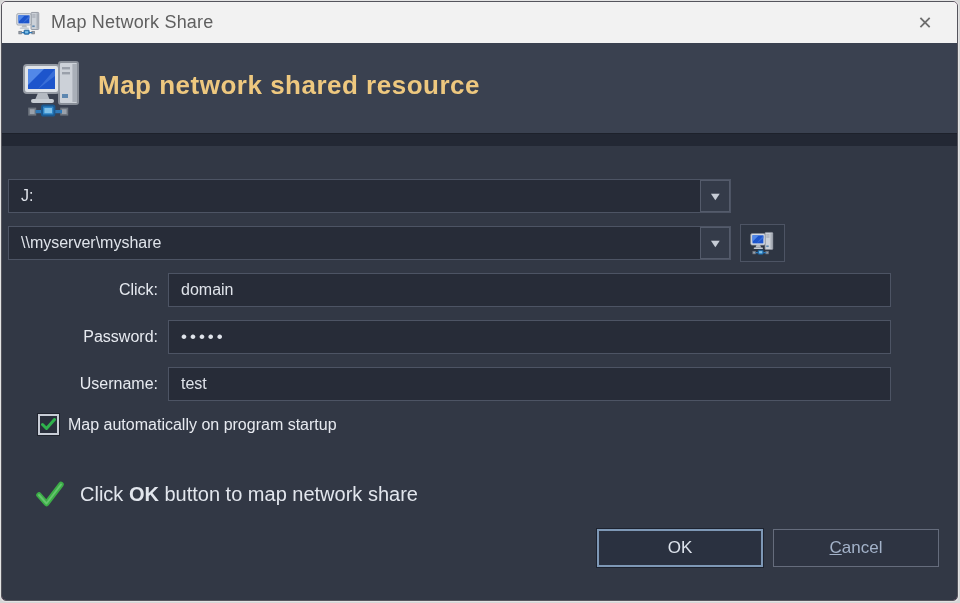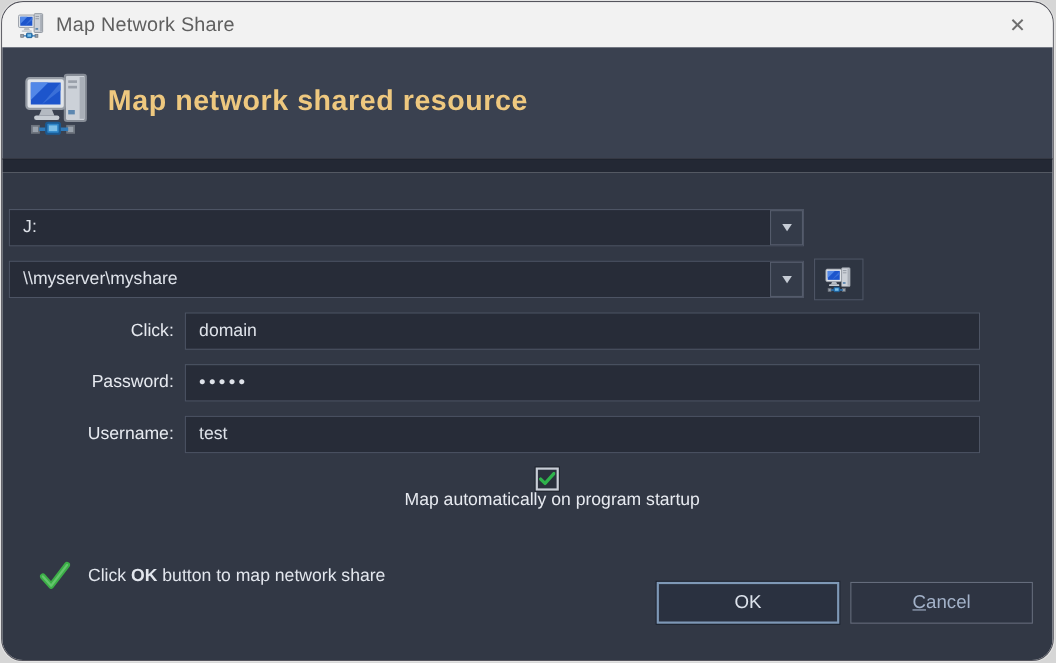--- a/index.html
+++ b/index.html
@@ -1,39 +1,39 @@
 <!DOCTYPE html>
 <html><head>
 <meta charset="utf-8">
 <style>
   * { margin:0; padding:0; box-sizing:border-box; }
   html,body { width:960px; height:603px; background:#d6d6d6; font-family:"Liberation Sans", sans-serif; overflow:hidden; }
 
   .window {
     position:absolute; left:1px; top:1px; width:957px; height:600px;
-    border-radius:20px; overflow:hidden; border:1px solid #55555d;
-    background:#ffffff; box-shadow:0 0 0 1px rgba(255,255,255,.35);
+    border-radius:5px; overflow:hidden; border:1px solid #55555d;
+    background:#f9a8d4; box-shadow:0 0 0 1px rgba(255,255,255,.35);
     display:flex; flex-direction:column;
   }
 
   
   .titlebar {
     height:41px; background:#f2f2f2; display:flex; align-items:center;
     padding:0 10px 0 14px; flex:0 0 auto;
   }
   .titlebar .app-icon { width:26px; height:26px; margin-right:9px; flex:0 0 auto; }
   .titlebar .title { font-size:18px; color:#5f5f5f; letter-spacing:.2px; }
   .close-btn {
     margin-left:auto; width:44px; height:32px; display:flex; align-items:center;
     justify-content:center; color:#6e6e6e; font-size:18px; cursor:default; border-radius:5px;
   }
 
   
   .banner {
-    height:101px; background:#3a4150; flex:0 0 auto;
+    height:90px; background:#3a4150; flex:0 0 auto;
     display:flex; align-items:center; padding:0 24px 0 20px;justify-content:center;
   }
   .banner .big-icon { width:64px; height:64px; flex:0 0 auto; margin-right:12px; }
   .banner .texts { flex:1; padding-top:2px; }
   .banner h1 { font-size:26px; font-weight:bold; color:#eec87f; letter-spacing:.5px; margin-bottom:7px; }
   .banner .subtitle { font-size:17px; font-style:italic; color:#ccd3de; text-align:right; }
 
   .band { height:13px; background:#232834; border-top:1px solid #1d212b; flex:0 0 auto; }
 
   
@@ -59,32 +59,32 @@
   .browse-btn {
     width:45px; height:38px; margin-left:9px; background:#2e3542;
     border:1px solid #4d5464; display:flex; align-items:center; justify-content:center;
     cursor:default; align-self:center;
   }
   .browse-btn svg { width:26px; height:26px; }
 
   .pw { letter-spacing:3px; font-size:17px; }
 
   
-  .check-row { display:flex; align-items:center; margin:11px 0 0 36px;flex-direction:column; }
+  .check-row { display:flex; align-items:center; margin:11px 0 0 36px; }
   .checkbox {
     width:21px; height:21px; background:#2a303c; border:2px solid #c8cdd6;
     display:flex; align-items:center; justify-content:center; cursor:default;
     box-shadow:0 0 0 1px #20242e;
   }
   .check-row .clbl { margin-left:9px; font-size:16px; color:#e7eaf0; }
 
   
   .instruction { display:flex; align-items:center; margin:46px 0 0 34px; }
   .instruction svg { width:28px; height:27px; }
-  .instruction .itext { margin-left:16px; font-size:16px; color:#e2e6ed; }
+  .instruction .itext { margin-left:16px; font-size:20px; color:#e2e6ed; }
   .instruction .itext b { font-weight:bold; }
 
   
   .btn-row { position:absolute; right:18px; bottom:33px; display:flex; }
   .btn {
     width:166px; height:38px; font-size:17px; display:flex; align-items:center;
     justify-content:center; cursor:default; font-family:"Liberation Sans", sans-serif;
   }
   .btn-ok {
     background:#2a3140; border:2px solid #7e98b6; color:#dde3ec; margin-right:10px;

